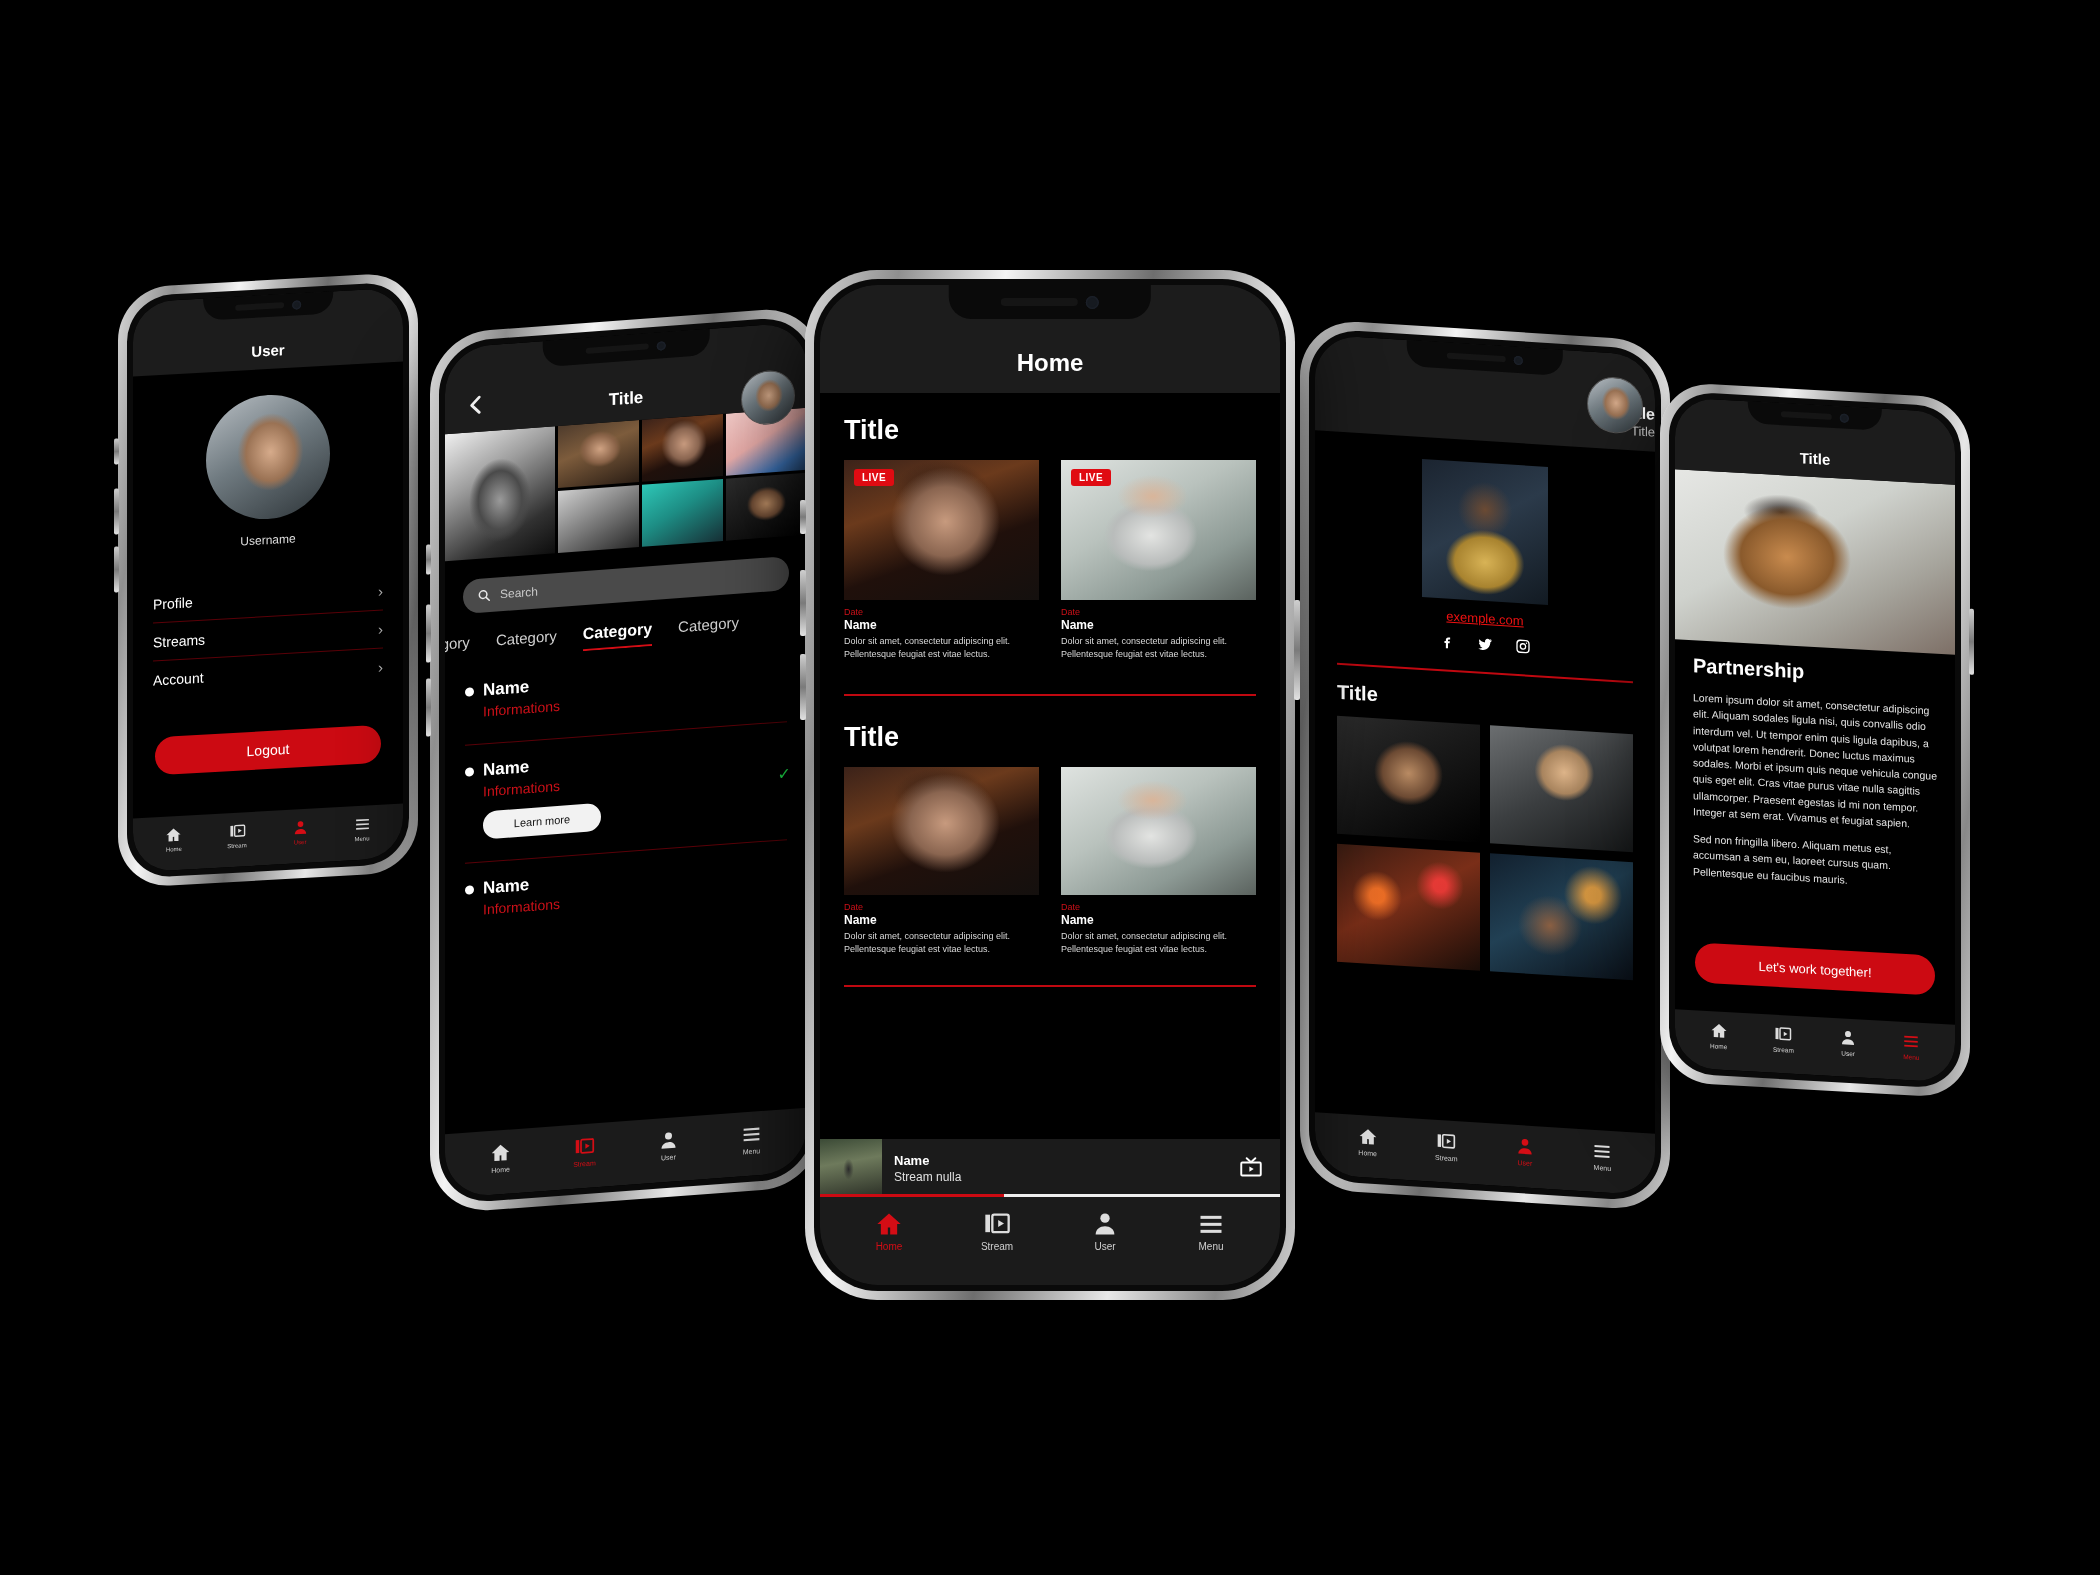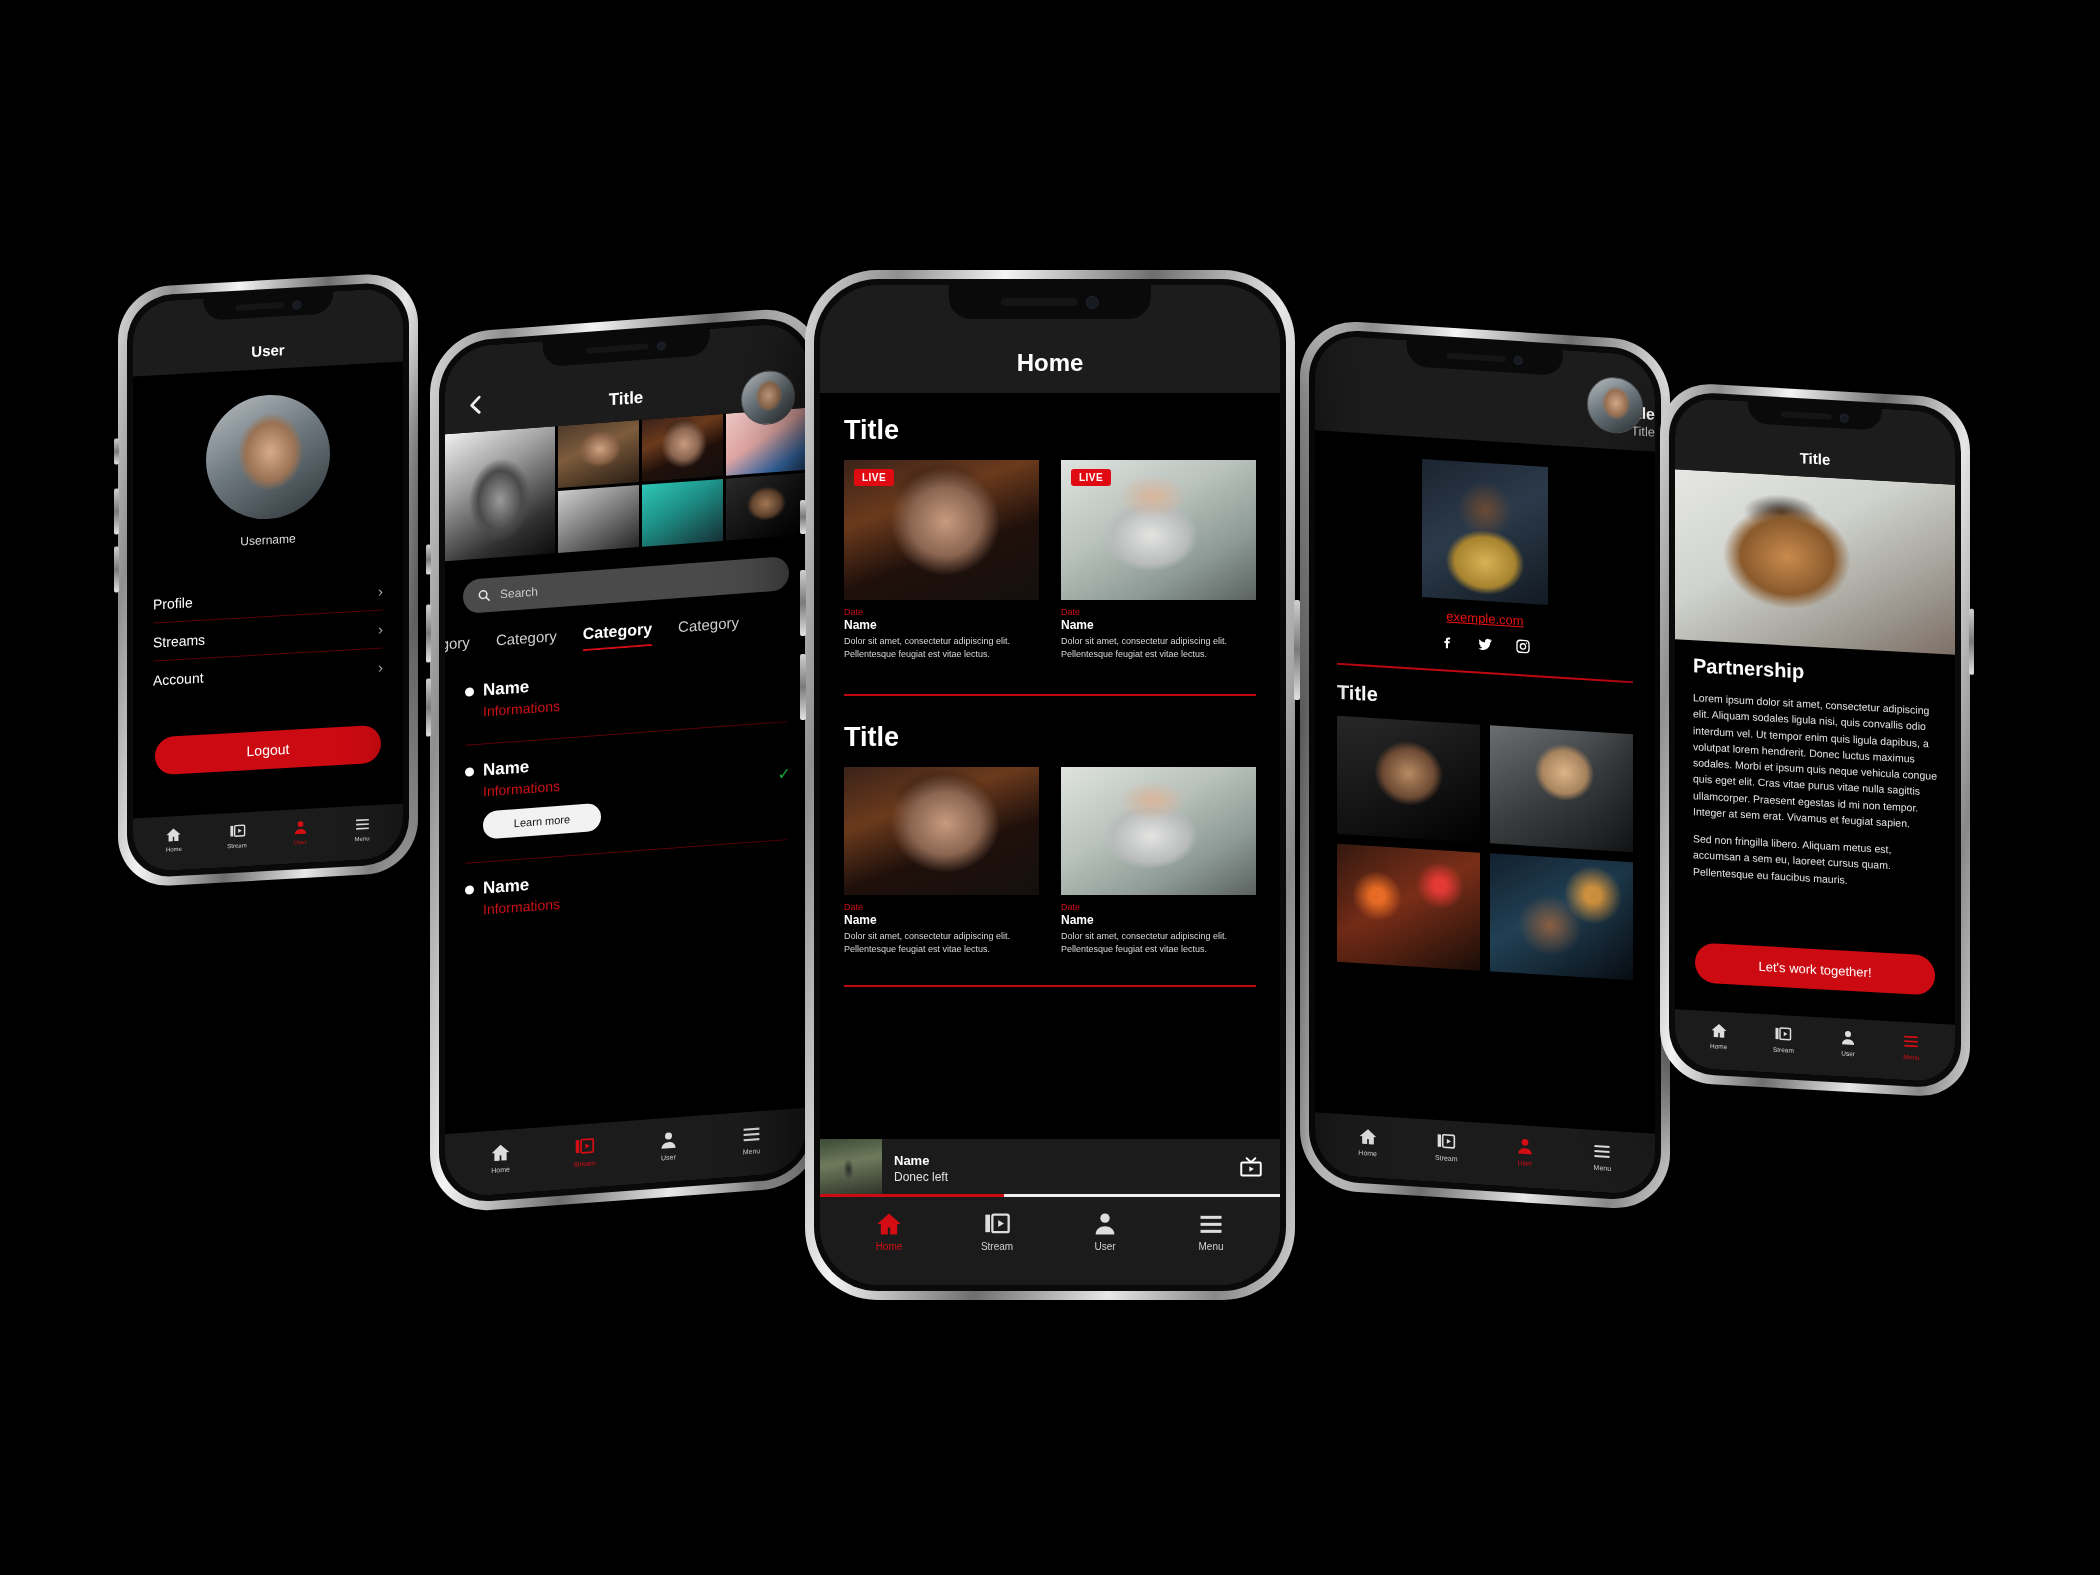--- a/index.html
+++ b/index.html
@@ -556,21 +556,21 @@
             </div>
           </div>
 
           <div class="redline" style="margin-top:30px;"></div>
         </div>
 
         <div style="position:absolute; left:0; right:0; bottom:88px; background:#1b1b1b; height:58px; display:flex; align-items:center; gap:12px; padding:0 16px 0 0;">
           <div class="ph p-walker" style="width:62px; height:58px;"></div>
           <div style="flex:1;">
             <div style="font-size:13px; font-weight:bold;">Name</div>
-            <div style="font-size:12px; color:#e0e0e0; margin-top:2px;">Donec left</div>
+            <div style="font-size:12px; color:#e0e0e0; margin-top:2px;">Stream nulla</div>
           </div>
           <svg width="26" height="26" viewBox="0 0 24 24" fill="none" stroke="#fff" stroke-width="1.8">
             <rect x="3" y="7" width="18" height="12" rx="1"></rect>
             <polyline points="8,3 12,6.6 16,3" stroke-linecap="round"></polyline>
             <path d="M10.5 10.6v4.8l4-2.4z" fill="#fff" stroke="none"></path>
           </svg>
           <div style="position:absolute; left:0; right:0; bottom:0; height:3px; background:#efefef;">
             <div style="width:40%; height:100%; background:#cc0a12;"></div>
           </div>
         </div>

